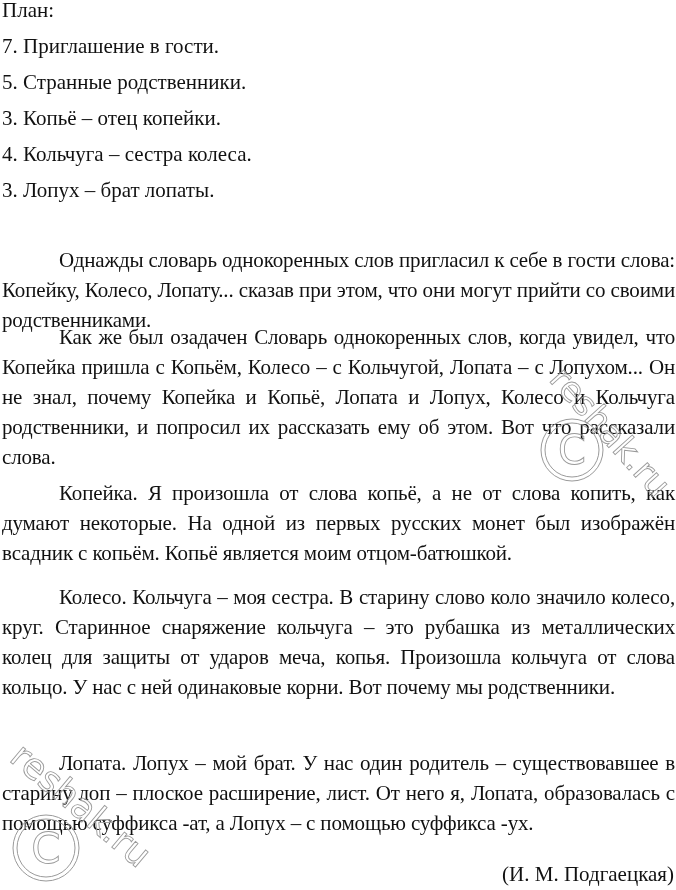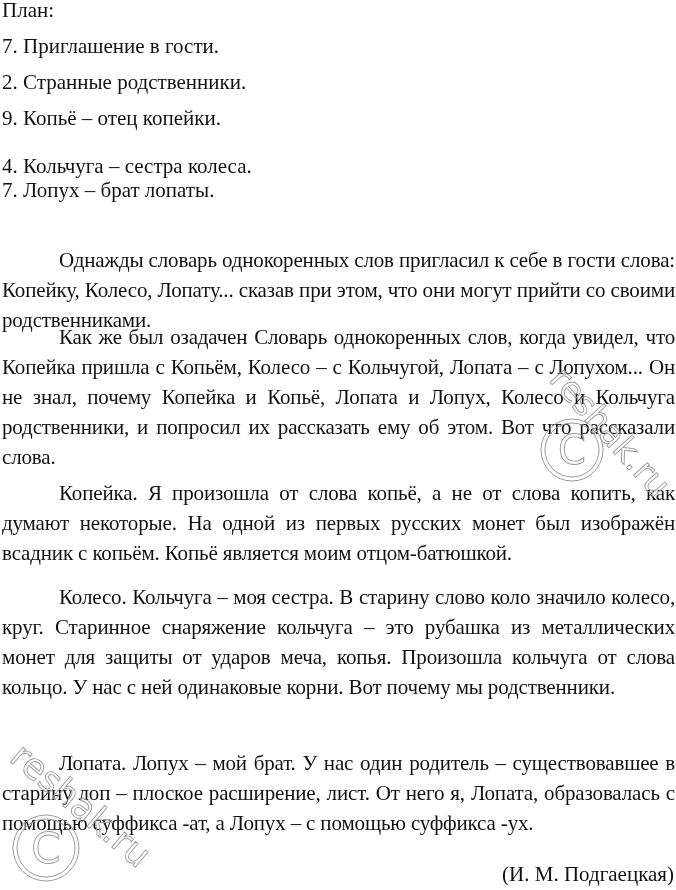--- a/index.html
+++ b/index.html
@@ -62,29 +62,29 @@
     }
   </style>
 </head>
 <body>
 
 <div class="page">
 
   <div class="plan-title">План:</div>
 
   <div class="plan-item" style="top:34px">7. Приглашение в гости.</div>
-  <div class="plan-item" style="top:70px">2. Странные родственники.</div>
-  <div class="plan-item" style="top:106px">9. Копьё – отец копейки.</div>
-  <div class="plan-item" style="top:154px">4. Кольчуга – сестра колеса.</div>
-  <div class="plan-item" style="top:178px">7. Лопух – брат лопаты.</div>
+  <div class="plan-item" style="top:70px">5. Странные родственники.</div>
+  <div class="plan-item" style="top:106px">3. Копьё – отец копейки.</div>
+  <div class="plan-item" style="top:142px">4. Кольчуга – сестра колеса.</div>
+  <div class="plan-item" style="top:178px">3. Лопух – брат лопаты.</div>
 
   <p class="para" style="top:245px">Однажды словарь однокоренных слов пригласил к себе в гости слова: Копейку, Колесо, Лопату... сказав при этом, что они могут прийти со своими родственниками.</p>
   <p class="para" style="top:322px">Как же был озадачен Словарь однокоренных слов, когда увидел, что Копейка пришла с Копьём, Колесо – с Кольчугой, Лопата – с Лопухом... Он не знал, почему Копейка и Копьё, Лопата и Лопух, Колесо и Кольчуга родственники, и попросил их рассказать ему об этом. Вот что рассказали слова.</p>
   <p class="para" style="top:478px">Копейка. Я произошла от слова копьё, а не от слова копить, как думают некоторые. На одной из первых русских монет был изображён всадник с копьём. Копьё является моим отцом-батюшкой.</p>
-  <p class="para" style="top:582px">Колесо. Кольчуга – моя сестра. В старину слово коло значило колесо, круг. Старинное снаряжение кольчуга – это рубашка из металлических монет для защиты от ударов меча, копья. Произошла кольчуга от слова кольцо. У нас с ней одинаковые корни. Вот почему мы родственники.</p>
+  <p class="para" style="top:582px">Колесо. Кольчуга – моя сестра. В старину слово коло значило колесо, круг. Старинное снаряжение кольчуга – это рубашка из металлических колец для защиты от ударов меча, копья. Произошла кольчуга от слова кольцо. У нас с ней одинаковые корни. Вот почему мы родственники.</p>
   <p class="para" style="top:748px">Лопата. Лопух – мой брат. У нас один родитель – существовавшее в старину лоп – плоское расширение, лист. От него я, Лопата, образовалась с помощью суффикса -ат, а Лопух – с помощью суффикса -ух.</p>
 
   <div class="attribution">(И. М. Подгаецкая)</div>
 </div>
 
 <div class="watermark" style="left:520px; top:360px; width:156px; height:150px;">
   <svg width="156" height="150" viewBox="0 0 156 150">
     <circle cx="52" cy="90" r="31" fill="none" stroke="#9a9a9a" stroke-width="1"></circle>
     <circle cx="52" cy="90" r="27" fill="none" stroke="#9a9a9a" stroke-width="1"></circle>
     <text x="52" y="104" text-anchor="middle" font-family="DejaVu Sans, sans-serif" font-size="40" fill="none" stroke="#9a9a9a" stroke-width="0.9">C</text>

